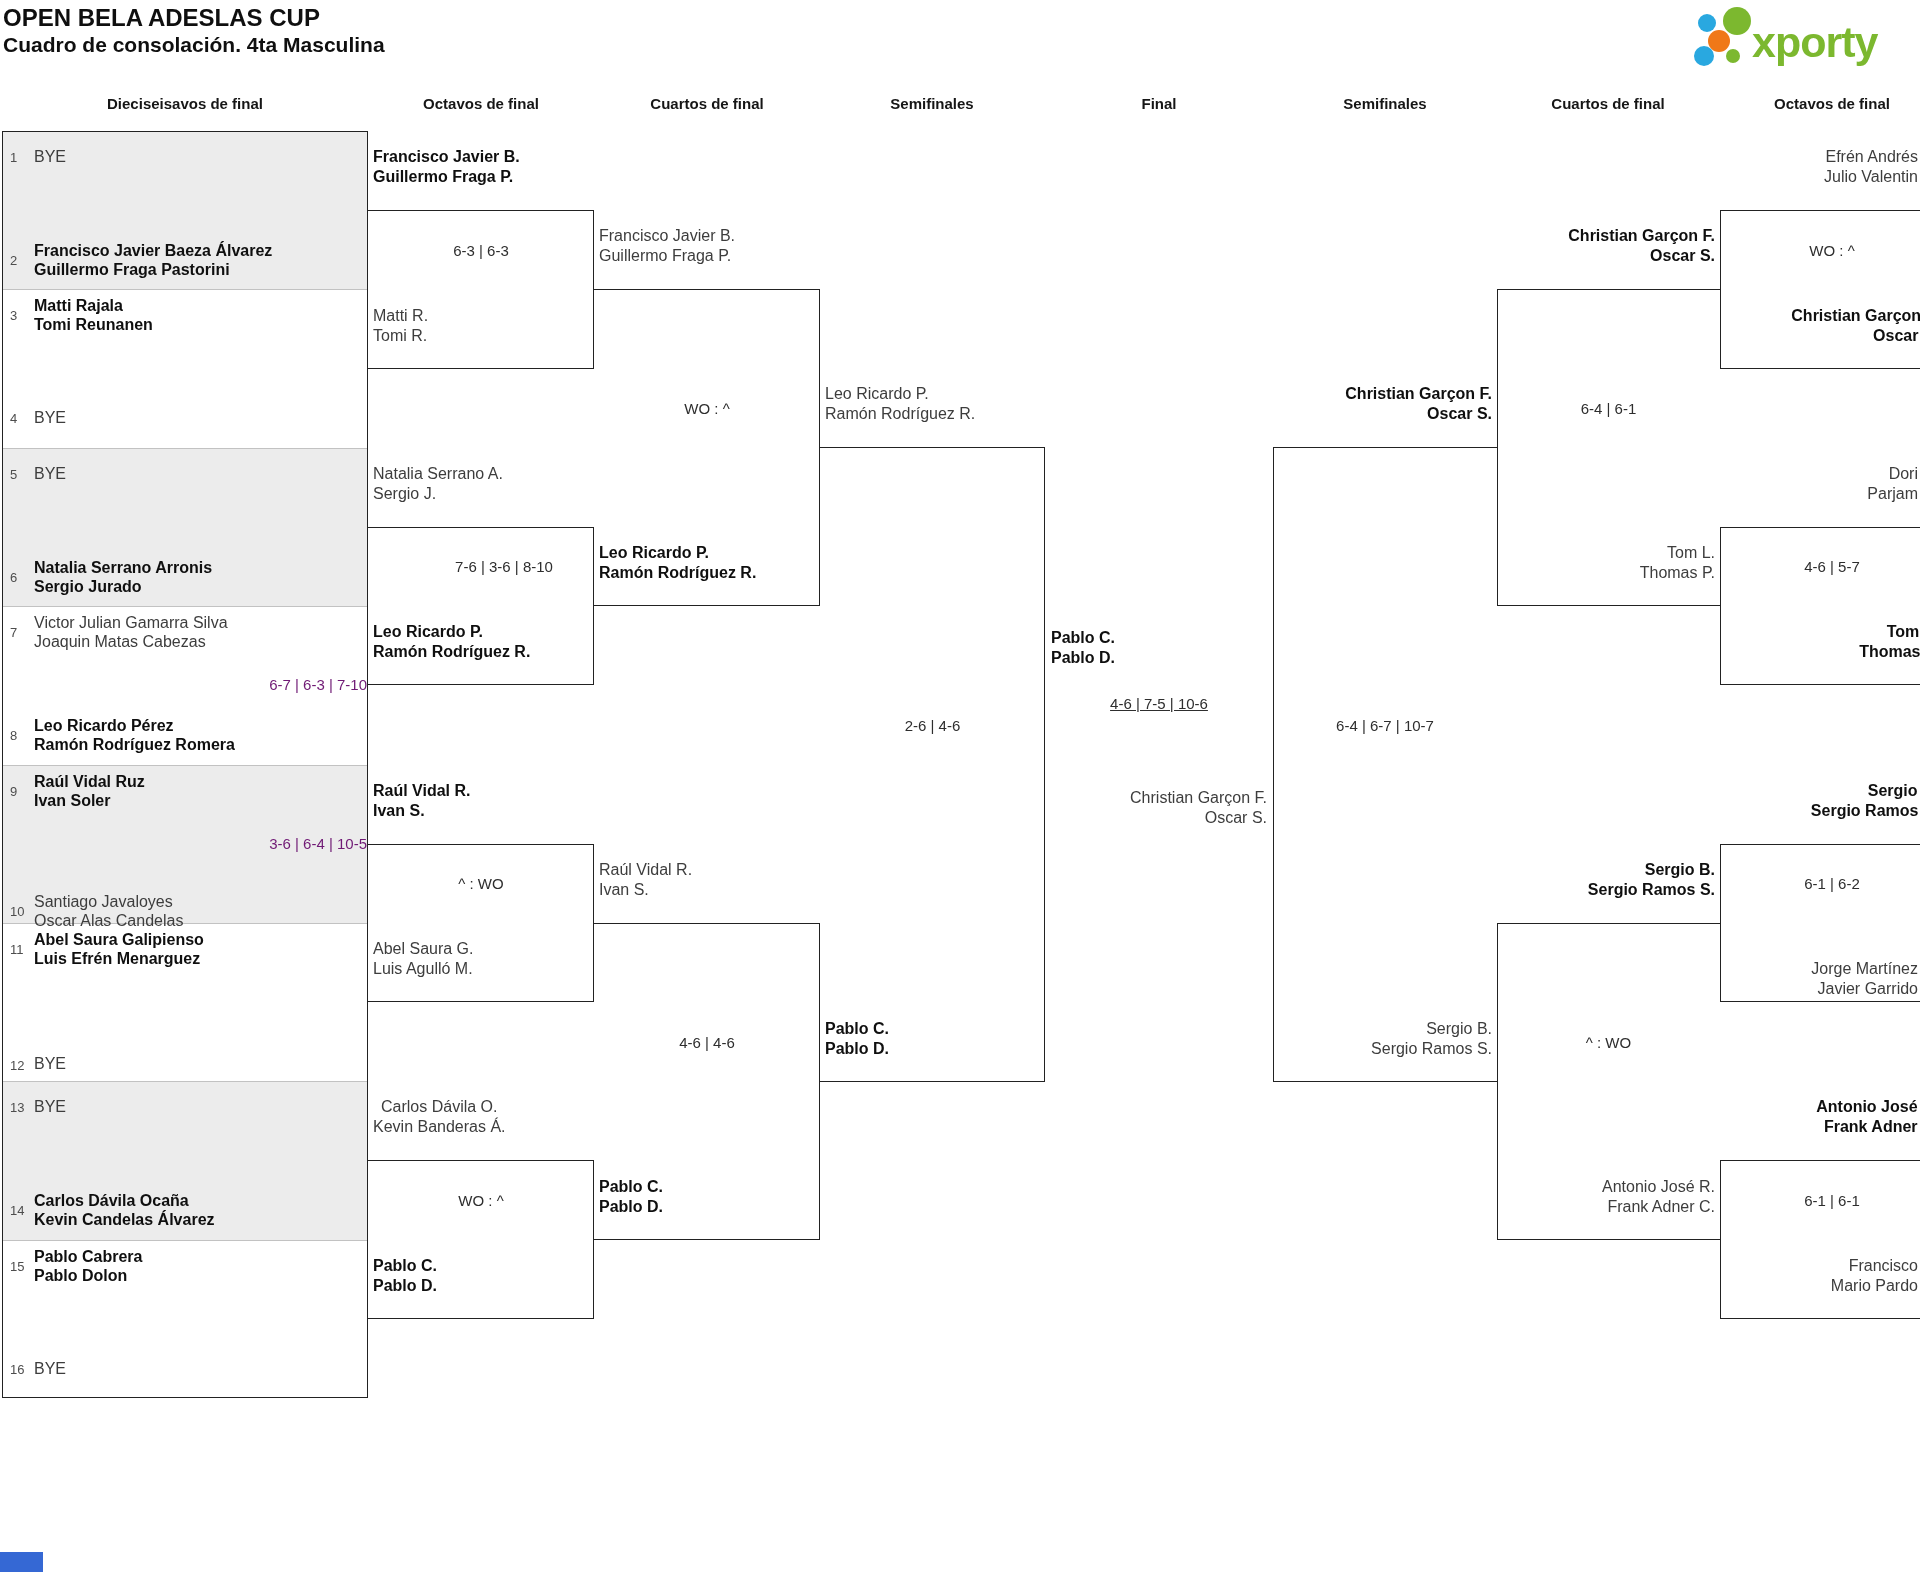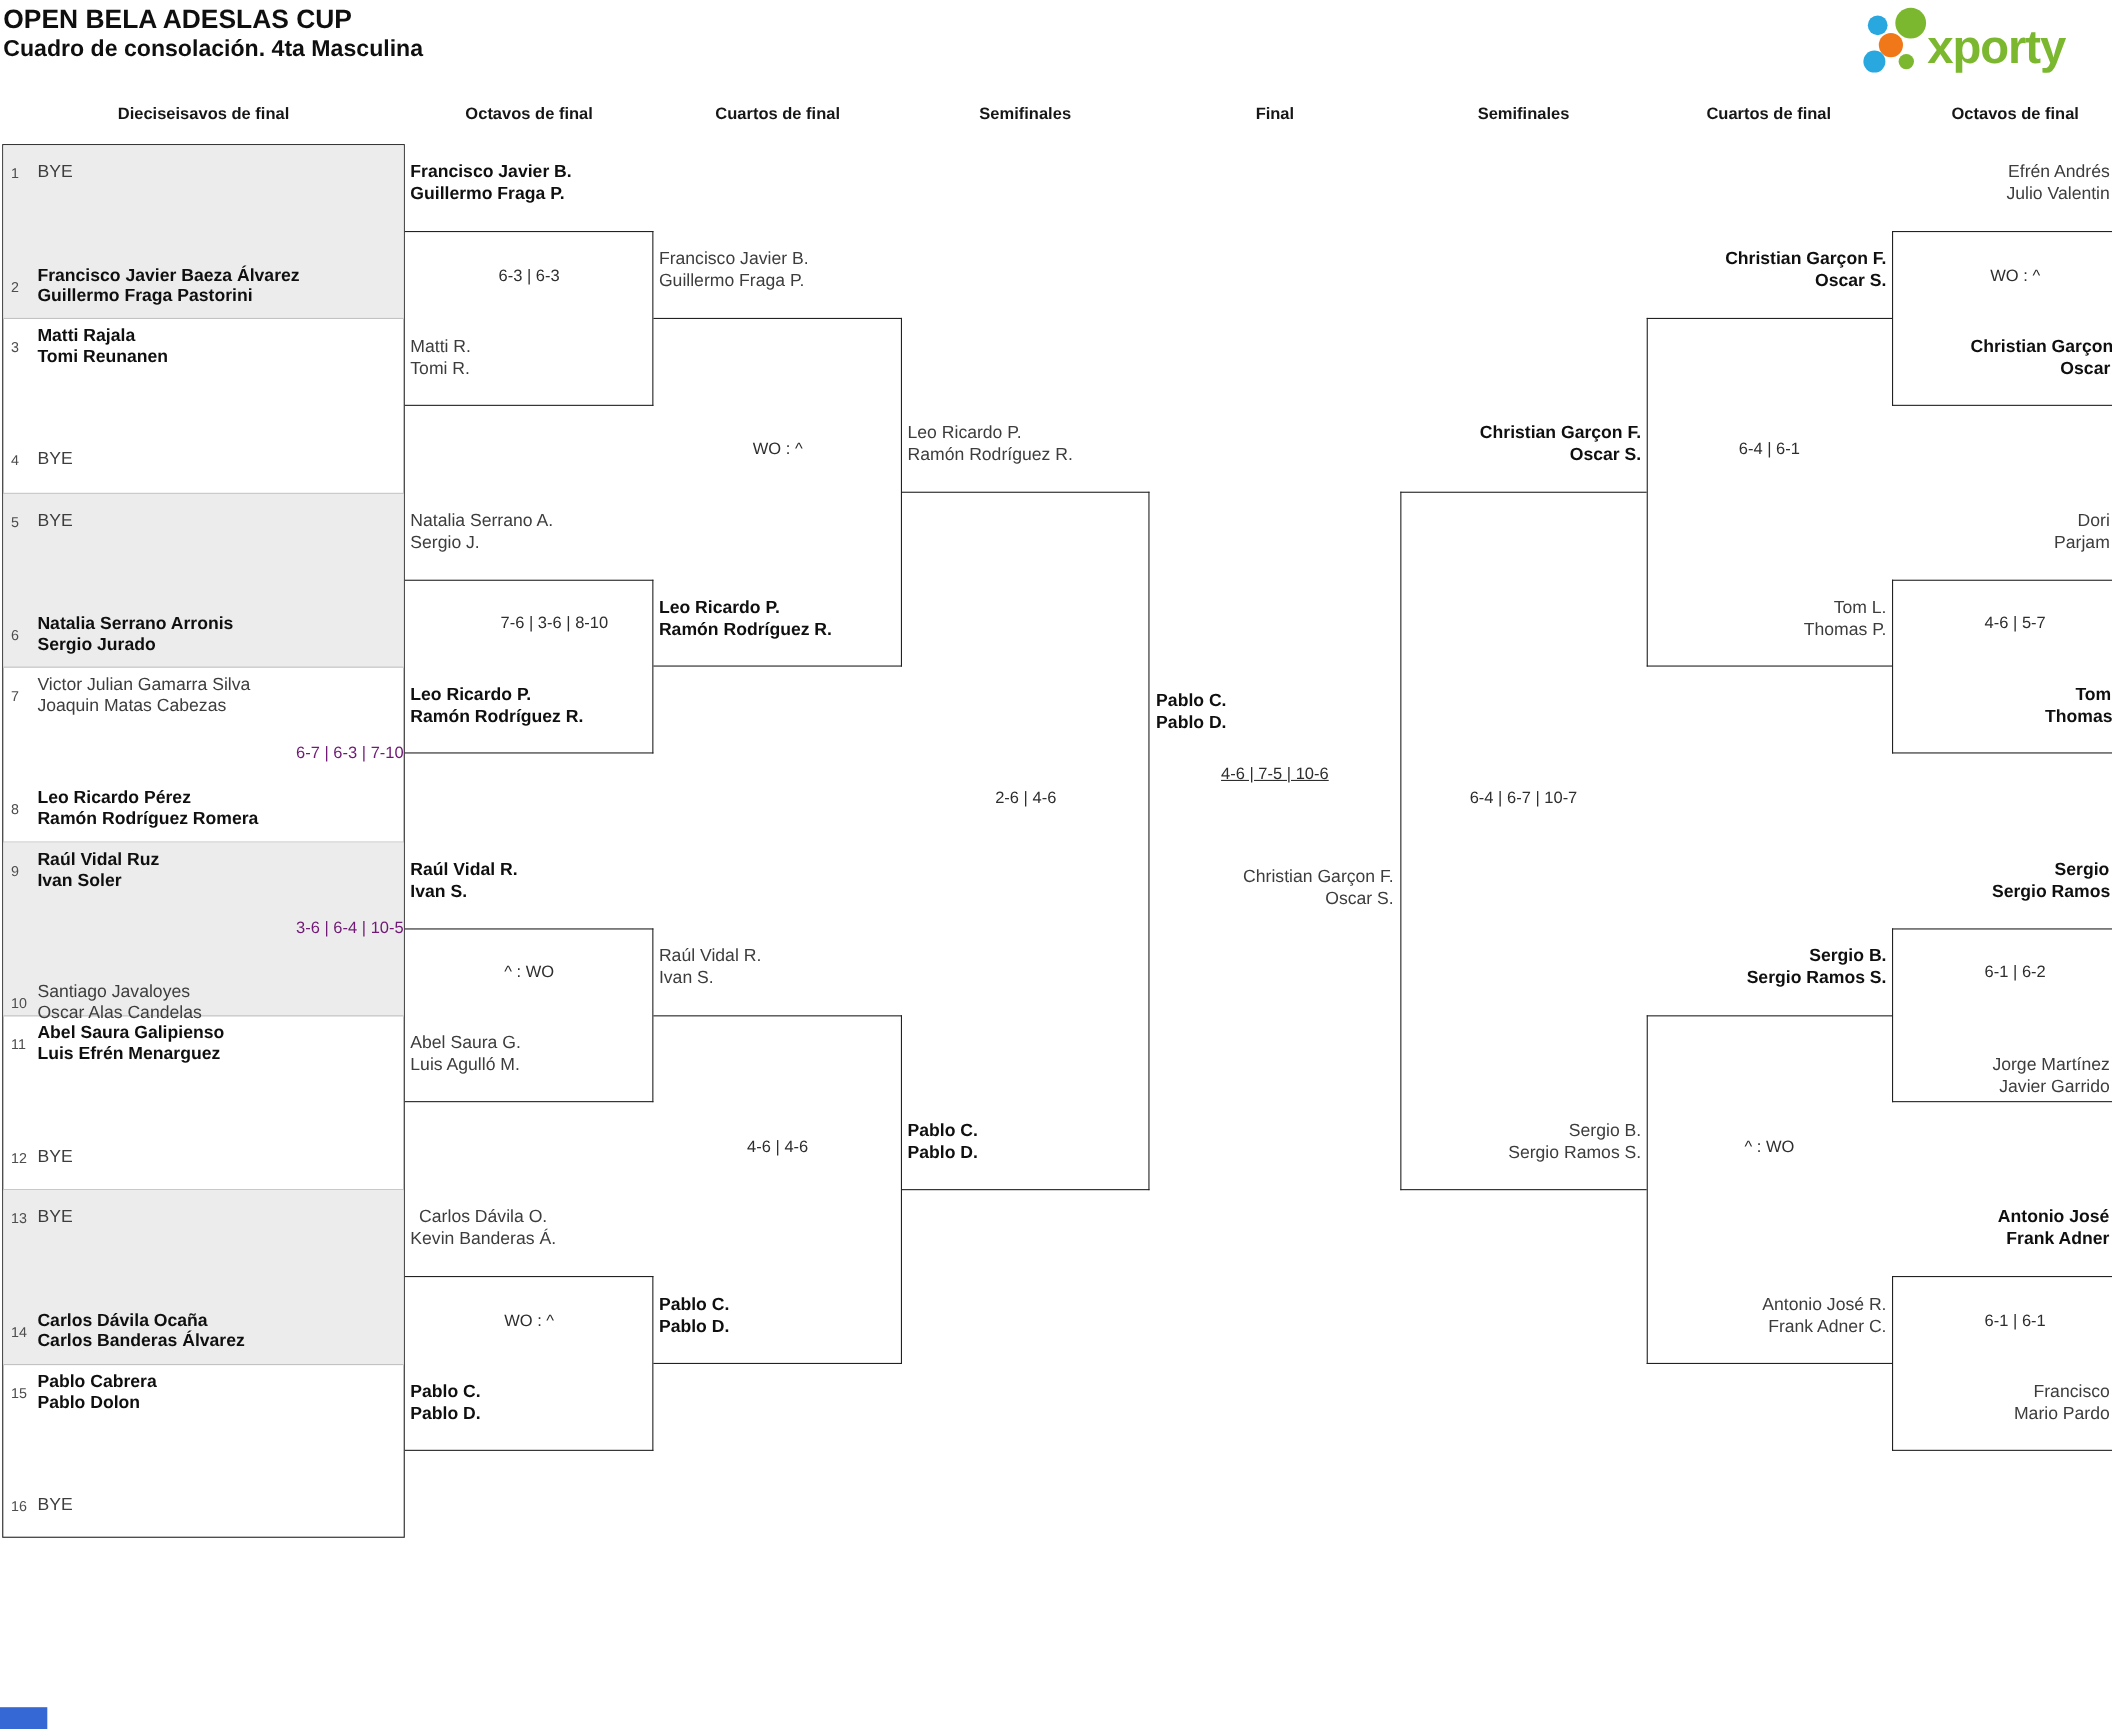--- a/index.html
+++ b/index.html
@@ -138,38 +138,38 @@
           </div>
         </div>
         <div class="pblock sep" style="top: 792px; height: 158px;"></div>
         <div class="seed-entry" style="top: 796px;">
           <div class="seed-num">11</div>
           <div class="seed-names bold">
             <div>Abel Saura Galipienso</div>
             <div>Luis Efrén Menarguez</div>
           </div>
         </div>
-        <div class="seed-entry" style="top: 899px;">
+        <div class="seed-entry" style="top: 899px; align-items: flex-end;">
           <div class="seed-num">12</div>
           <div class="seed-names">
             <div>BYE</div>
           </div>
         </div>
         <div class="pblock gray sep" style="top: 950px; height: 159px;"></div>
         <div class="seed-entry" style="top: 954px;">
           <div class="seed-num">13</div>
           <div class="seed-names">
             <div>BYE</div>
           </div>
         </div>
         <div class="seed-entry" style="top: 1057px;">
           <div class="seed-num">14</div>
           <div class="seed-names bold">
             <div>Carlos Dávila Ocaña</div>
-            <div>Carlos Banderas Álvarez</div>
+            <div>Kevin Candelas Álvarez</div>
           </div>
         </div>
         <div class="pblock" style="top: 1109px; height: 158px;"></div>
         <div class="seed-entry" style="top: 1113px;">
           <div class="seed-num">15</div>
           <div class="seed-names bold">
             <div>Pablo Cabrera</div>
             <div>Pablo Dolon</div>
           </div>
         </div>

